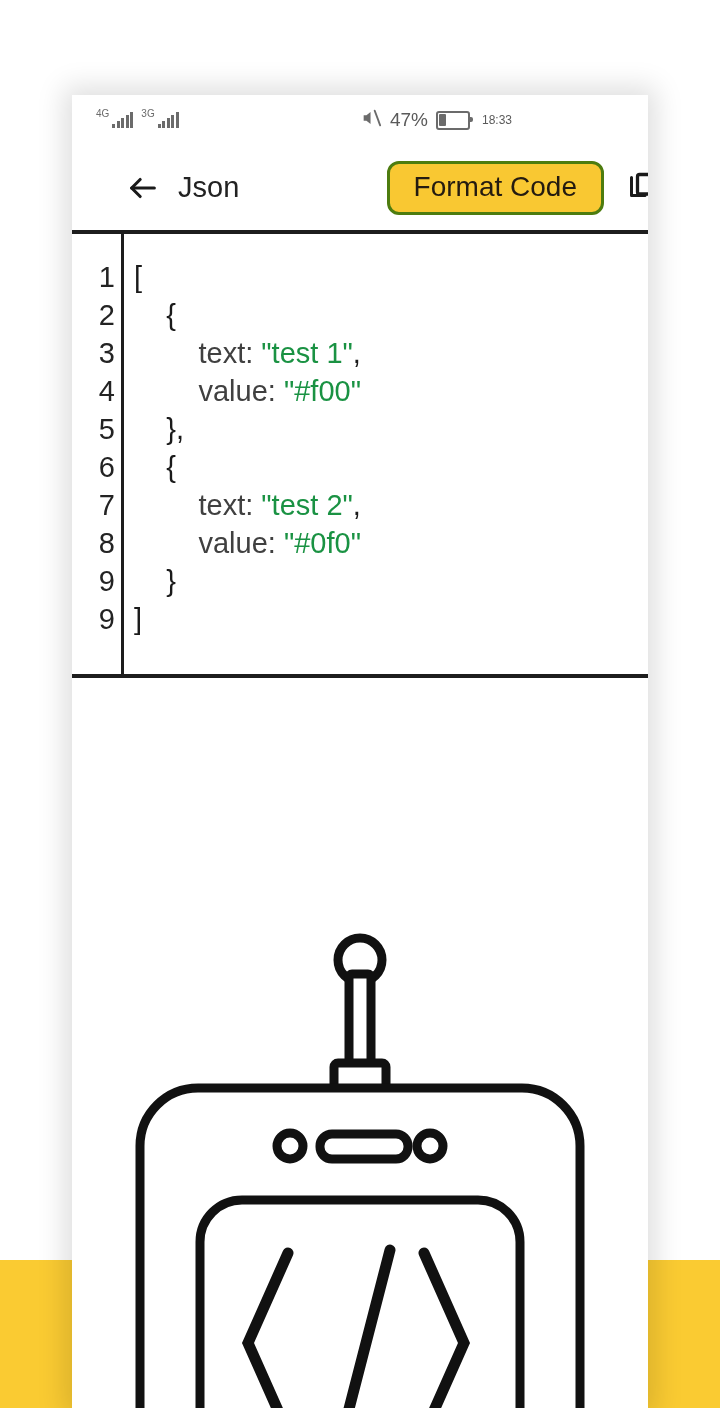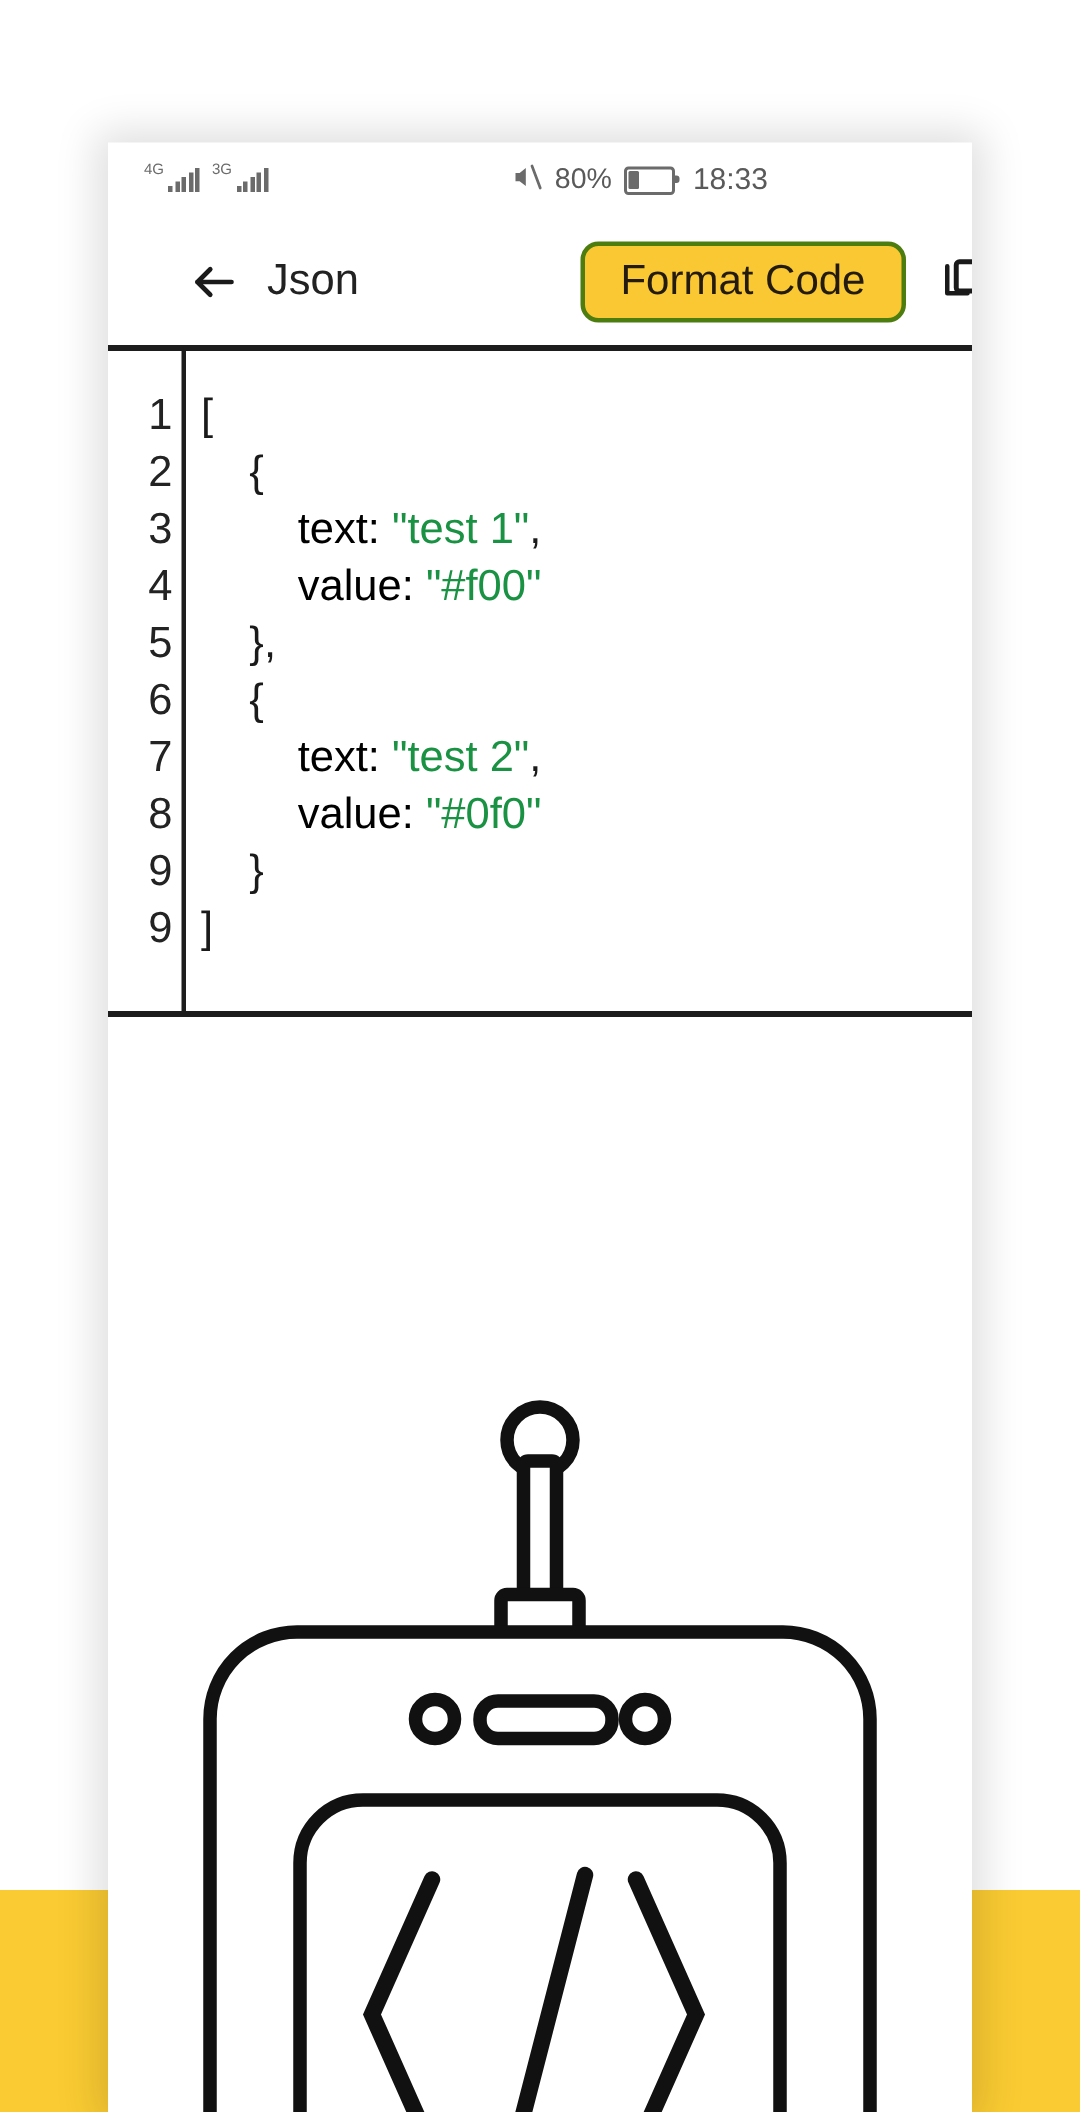--- a/index.html
+++ b/index.html
@@ -76,21 +76,21 @@
   }
   .bars { display: inline-flex; align-items: flex-end; gap: 1.5px; }
   .bars i { display: block; width: 3px; background: #6b6b6b; }
   .bars i:nth-child(1) { height: 4px; }
   .bars i:nth-child(2) { height: 7px; }
   .bars i:nth-child(3) { height: 10px; }
   .bars i:nth-child(4) { height: 13px; }
   .bars i:nth-child(5) { height: 16px; }
 
   .battery-pct { font-size: 19px; color: #5a5a5a; letter-spacing: 0px; }
-  .clock { font-size: 20px; color: #5a5a5a; margin-left: 4px; }
+  .clock { font-size: 12px; color: #5a5a5a; margin-left: 4px; }
   .battery {
     width: 30px; height: 15px;
     border: 2px solid #6b6b6b;
     border-radius: 3px;
     position: relative;
     display: inline-block;
   }
   .battery::after {
     content: "";
     position: absolute;
@@ -181,21 +181,21 @@
     box-sizing: border-box;
   }
   #code-area .cl {
     font-family: "Liberation Sans", sans-serif;
     font-size: 29px;
     line-height: 38px;
     white-space: pre;
     color: #1a1a1a;
     display: block;
   }
-  .tk-key   { color: #000000; text-align: right; }
+  .tk-key   { color: #404040; text-align: right; }
   .tk-str   { color: #1a9243; }
   .tk-punct { color: #1a1a1a; }
 
   
   #illustration {
     position: absolute;
     left: 0; top: 583px;
     width: 576px;
     height: 730px;
     overflow: hidden;
@@ -235,21 +235,21 @@
             </span>
         </span>
       </div>
       <div class="status-right">
         <span>
           <svg width="22" height="22" viewBox="0 0 24 24" fill="none">
             <path d="M4 9h3l4.5-3.5v13L7 15H4z" fill="#6b6b6b"></path>
             <line x1="16" y1="4" x2="22" y2="20" stroke="#6b6b6b" stroke-width="2" stroke-linecap="round"></line>
           </svg>
         </span>
-        <span class="battery-pct">80%</span>
+        <span class="battery-pct">47%</span>
         <span class="battery">
             <span class="fill" style="width: 6.5px;"></span>
           </span>
         <span class="clock">18:33</span>
       </div>
     </div>
 
     <div id="toolbar">
       <span id="back-arrow">
         <svg width="34" height="34" viewBox="0 0 24 24" fill="none">

